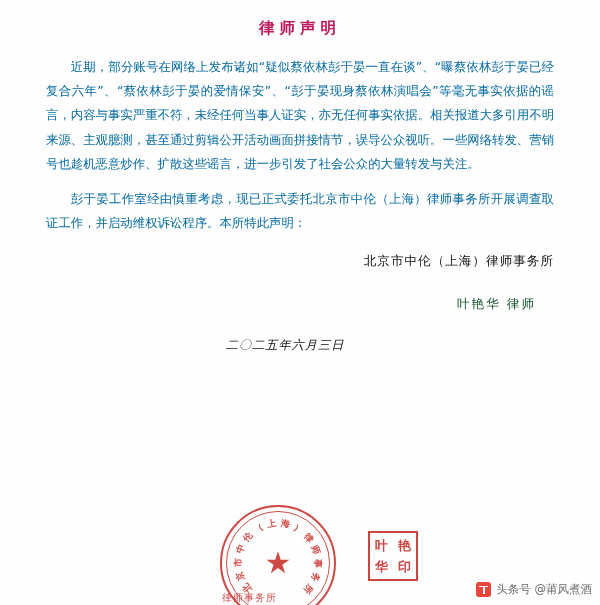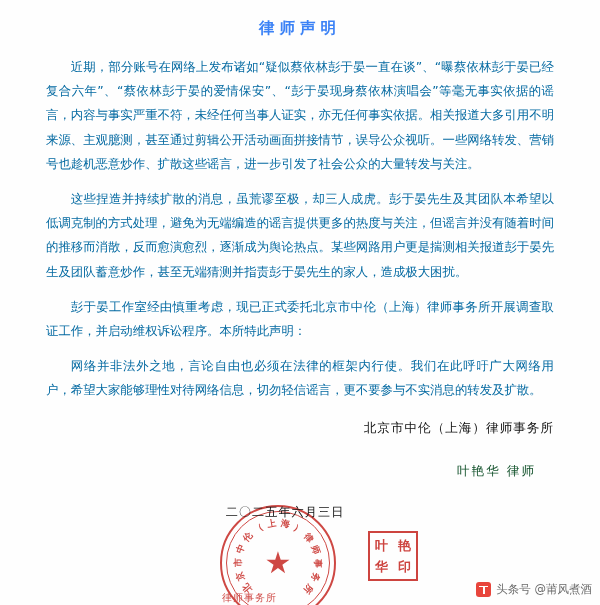--- a/index.html
+++ b/index.html
@@ -21,21 +21,21 @@
     height: 605px;
     background: #fefefe;
     box-sizing: border-box;
     padding: 14px 46px 0 46px;
   }
   .doc-title {
     text-align: center;
     font-size: 15.5px;
     font-weight: bold;
     letter-spacing: 5px;
-    color: #3b82f6;
+    color: #be185d;
     margin: 4px 0 16px 0;
     font-family: "DejaVu Serif", "Liberation Serif", serif;
   }
   .para {
     font-size: 12.4px;
     line-height: 1.95;
     text-align: justify;
     text-justify: inter-ideograph;
     text-indent: 2em;
     margin: 0 0 11px 0;
@@ -60,20 +60,21 @@
     color: #14532d;
     margin-bottom: 24px;
     padding-right: 18px;
   }
   .sign-date {
     font-size: 12.2px;
     letter-spacing: 1px;
     color: #111;
     text-align: center;
     padding-right: 30px;
+    font-style: italic;
   }
 
   
   .seal-round {
     position: absolute;
     left: 220px;
     top: 505px;
     width: 112px;
     height: 112px;
     border-radius: 50%;
@@ -179,23 +180,21 @@
   }
 </style>
 </head>
 <body>
 
 <div class="page">
 
   <div class="doc-title">律师声明</div>
 
   <p class="para">近期，部分账号在网络上发布诸如“疑似蔡依林彭于晏一直在谈”、“曝蔡依林彭于晏已经复合六年”、“蔡依林彭于晏的爱情保安”、“彭于晏现身蔡依林演唱会”等毫无事实依据的谣言，内容与事实严重不符，未经任何当事人证实，亦无任何事实依据。相关报道大多引用不明来源、主观臆测，甚至通过剪辑公开活动画面拼接情节，误导公众视听。一些网络转发、营销号也趁机恶意炒作、扩散这些谣言，进一步引发了社会公众的大量转发与关注。</p>
-  <p class="para">这些捏造并持续扩散的消息，虽荒谬至极，却三人成虎。彭于晏先生及其团队本希望以低调克制的方式处理，避免为无端编造的谣言提供更多的热度与关注，但谣言并没有随着时间的推移而消散，反而愈演愈烈，逐渐成为舆论热点。某些网路用户更是揣测相关报道彭于晏先生及团队蓄意炒作，甚至无端猜测并指责彭于晏先生的家人，造成极大困扰。</p>
   <p class="para">彭于晏工作室经由慎重考虑，现已正式委托北京市中伦（上海）律师事务所开展调查取证工作，并启动维权诉讼程序。本所特此声明：</p>
-  <p class="para">网络并非法外之地，言论自由也必须在法律的框架内行使。我们在此呼吁广大网络用户，希望大家能够理性对待网络信息，切勿轻信谣言，更不要参与不实消息的转发及扩散。</p>
 
   <div class="signature-block">
     <div class="sign-firm">北京市中伦（上海）律师事务所</div>
     <div class="sign-lawyer">叶艳华  律师</div>
     <div class="sign-date">二〇二五年六月三日</div>
   </div>
 
   <div class="seal-round">
     <div class="inner-ring"></div>
     <div class="seal-arc-text" id="arcText">

